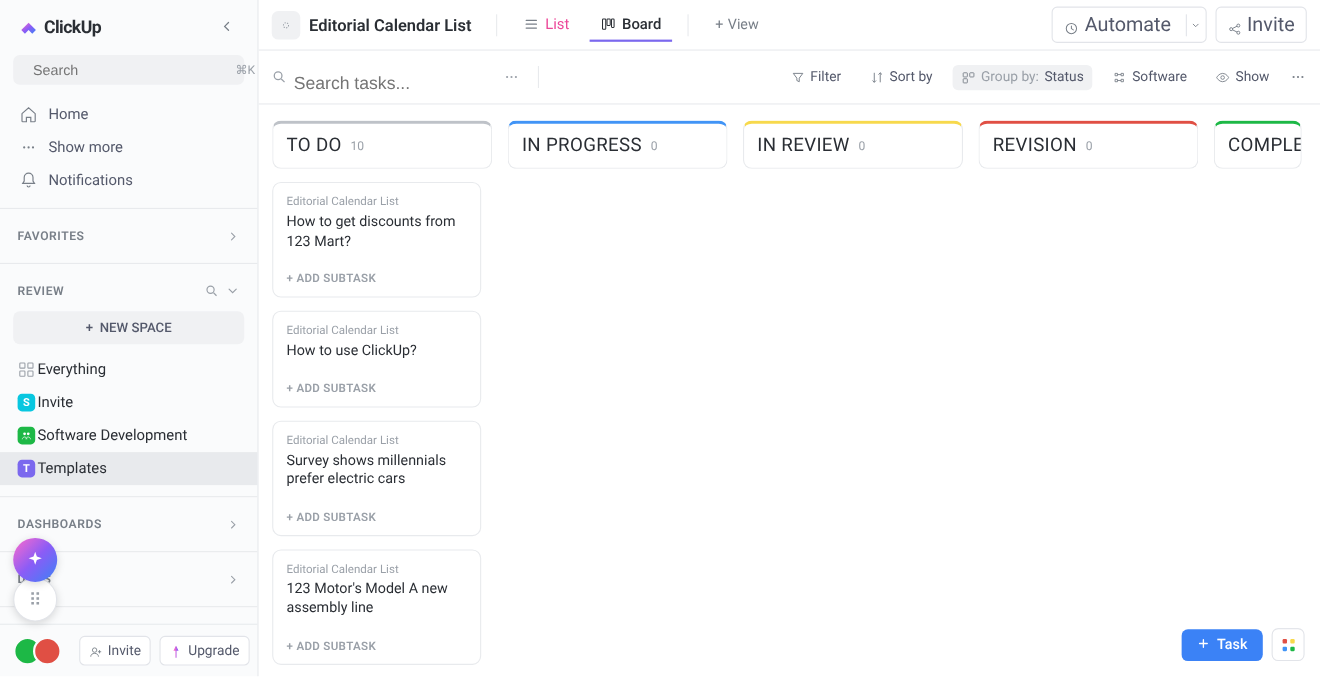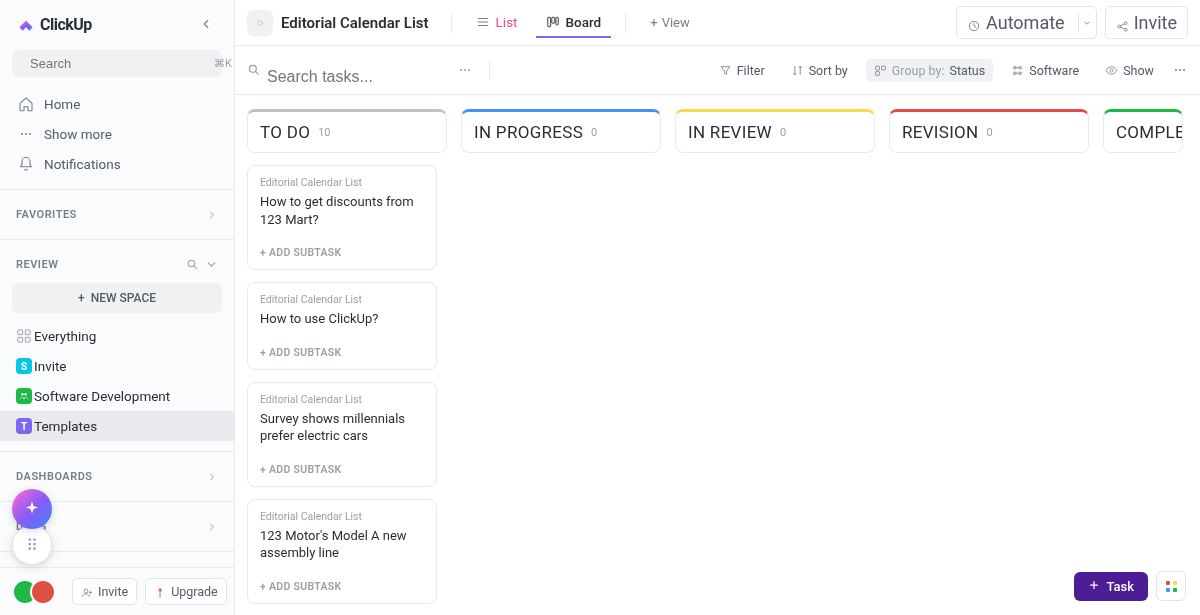--- a/index.html
+++ b/index.html
@@ -63,21 +63,21 @@
 .column { display: flex; flex-direction: column; gap: 12px; flex-shrink: 0; }
 .col-header { width: 200px; border: 1px solid #e8eaed; border-top-width: 3px; border-radius: 8px; padding: 10px 12px; display: flex; align-items: center; gap: 8px; }
 .col-header .name { font-size: 17px; font-weight: 400; letter-spacing: 0.3px; }
 .col-header .count { font-size: 11px; color: #9aa0a8; }
 .card { width: 190px; border: 1px solid #e8eaed; border-radius: 8px; padding: 10px 12px; cursor: pointer; }
 .card-crumb { font-size: 10.5px; color: #9aa0a8; margin-bottom: 4px; }
 .card-title { font-size: 13px; line-height: 1.35; color: #2a2e34; margin-bottom: 18px; }
 .add-subtask { font-size: 10.5px; font-weight: 600; letter-spacing: 0.3px; color: #9aa0a8; cursor: pointer; }
 
 .bottom-right { position: fixed; bottom: 14px; right: 14px; display: flex; align-items: center; gap: 8px; }
-.task-btn { background: #4c1d95; color: #fff; padding: 7px 14px; border-radius: 6px; font-size: 13px; font-weight: 500; display: flex; align-items: flex-start; gap: 6px; cursor: pointer; }
+.task-btn { background: #3b82f6; color: #fff; padding: 7px 14px; border-radius: 6px; font-size: 13px; font-weight: 500; display: flex; align-items: flex-start; gap: 6px; cursor: pointer; }
 .apps-btn { width: 30px; height: 30px; border: 1px solid #e2e4e9; border-radius: 6px; display: flex; align-items: center; justify-content: center; cursor: pointer; }
 .dot-grid { display: grid; grid-template-columns: repeat(2,4px); gap: 3px; }
 .dot-grid span { width: 4px; height: 4px; border-radius: 1px; }
 
 svg { display: block; }
 </style>
 </head>
 <body>
 
 <div class="app">

